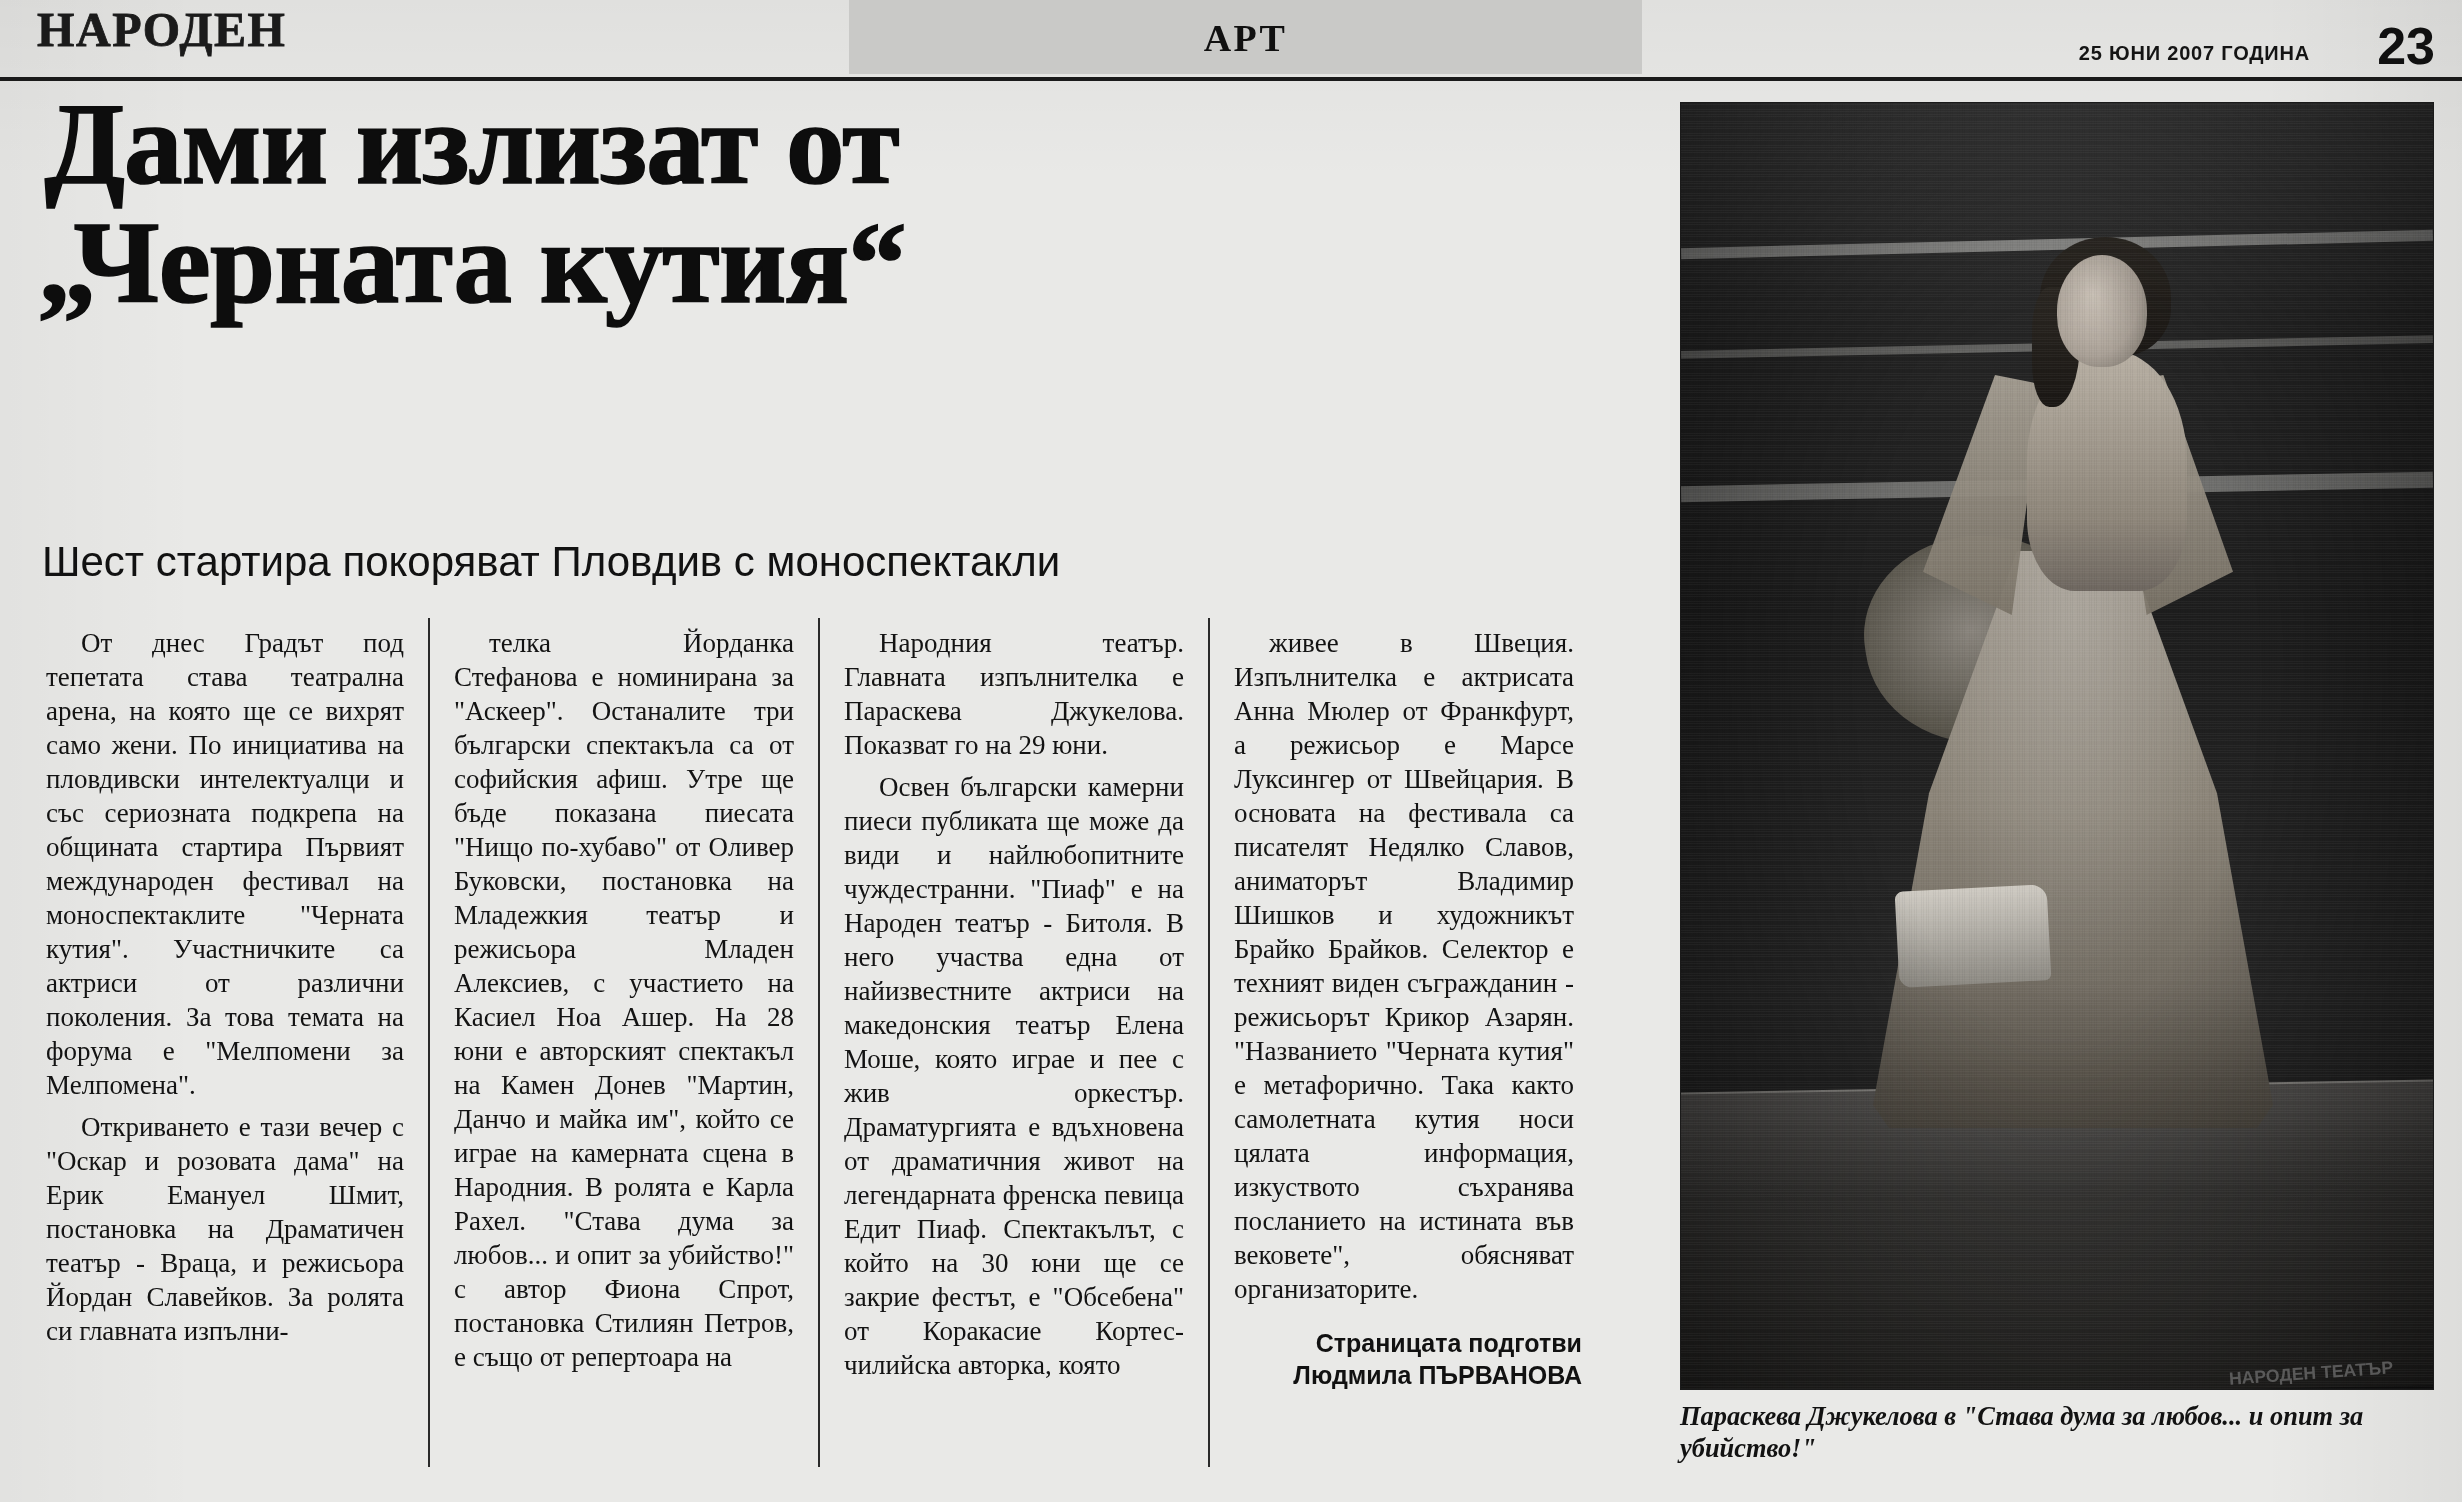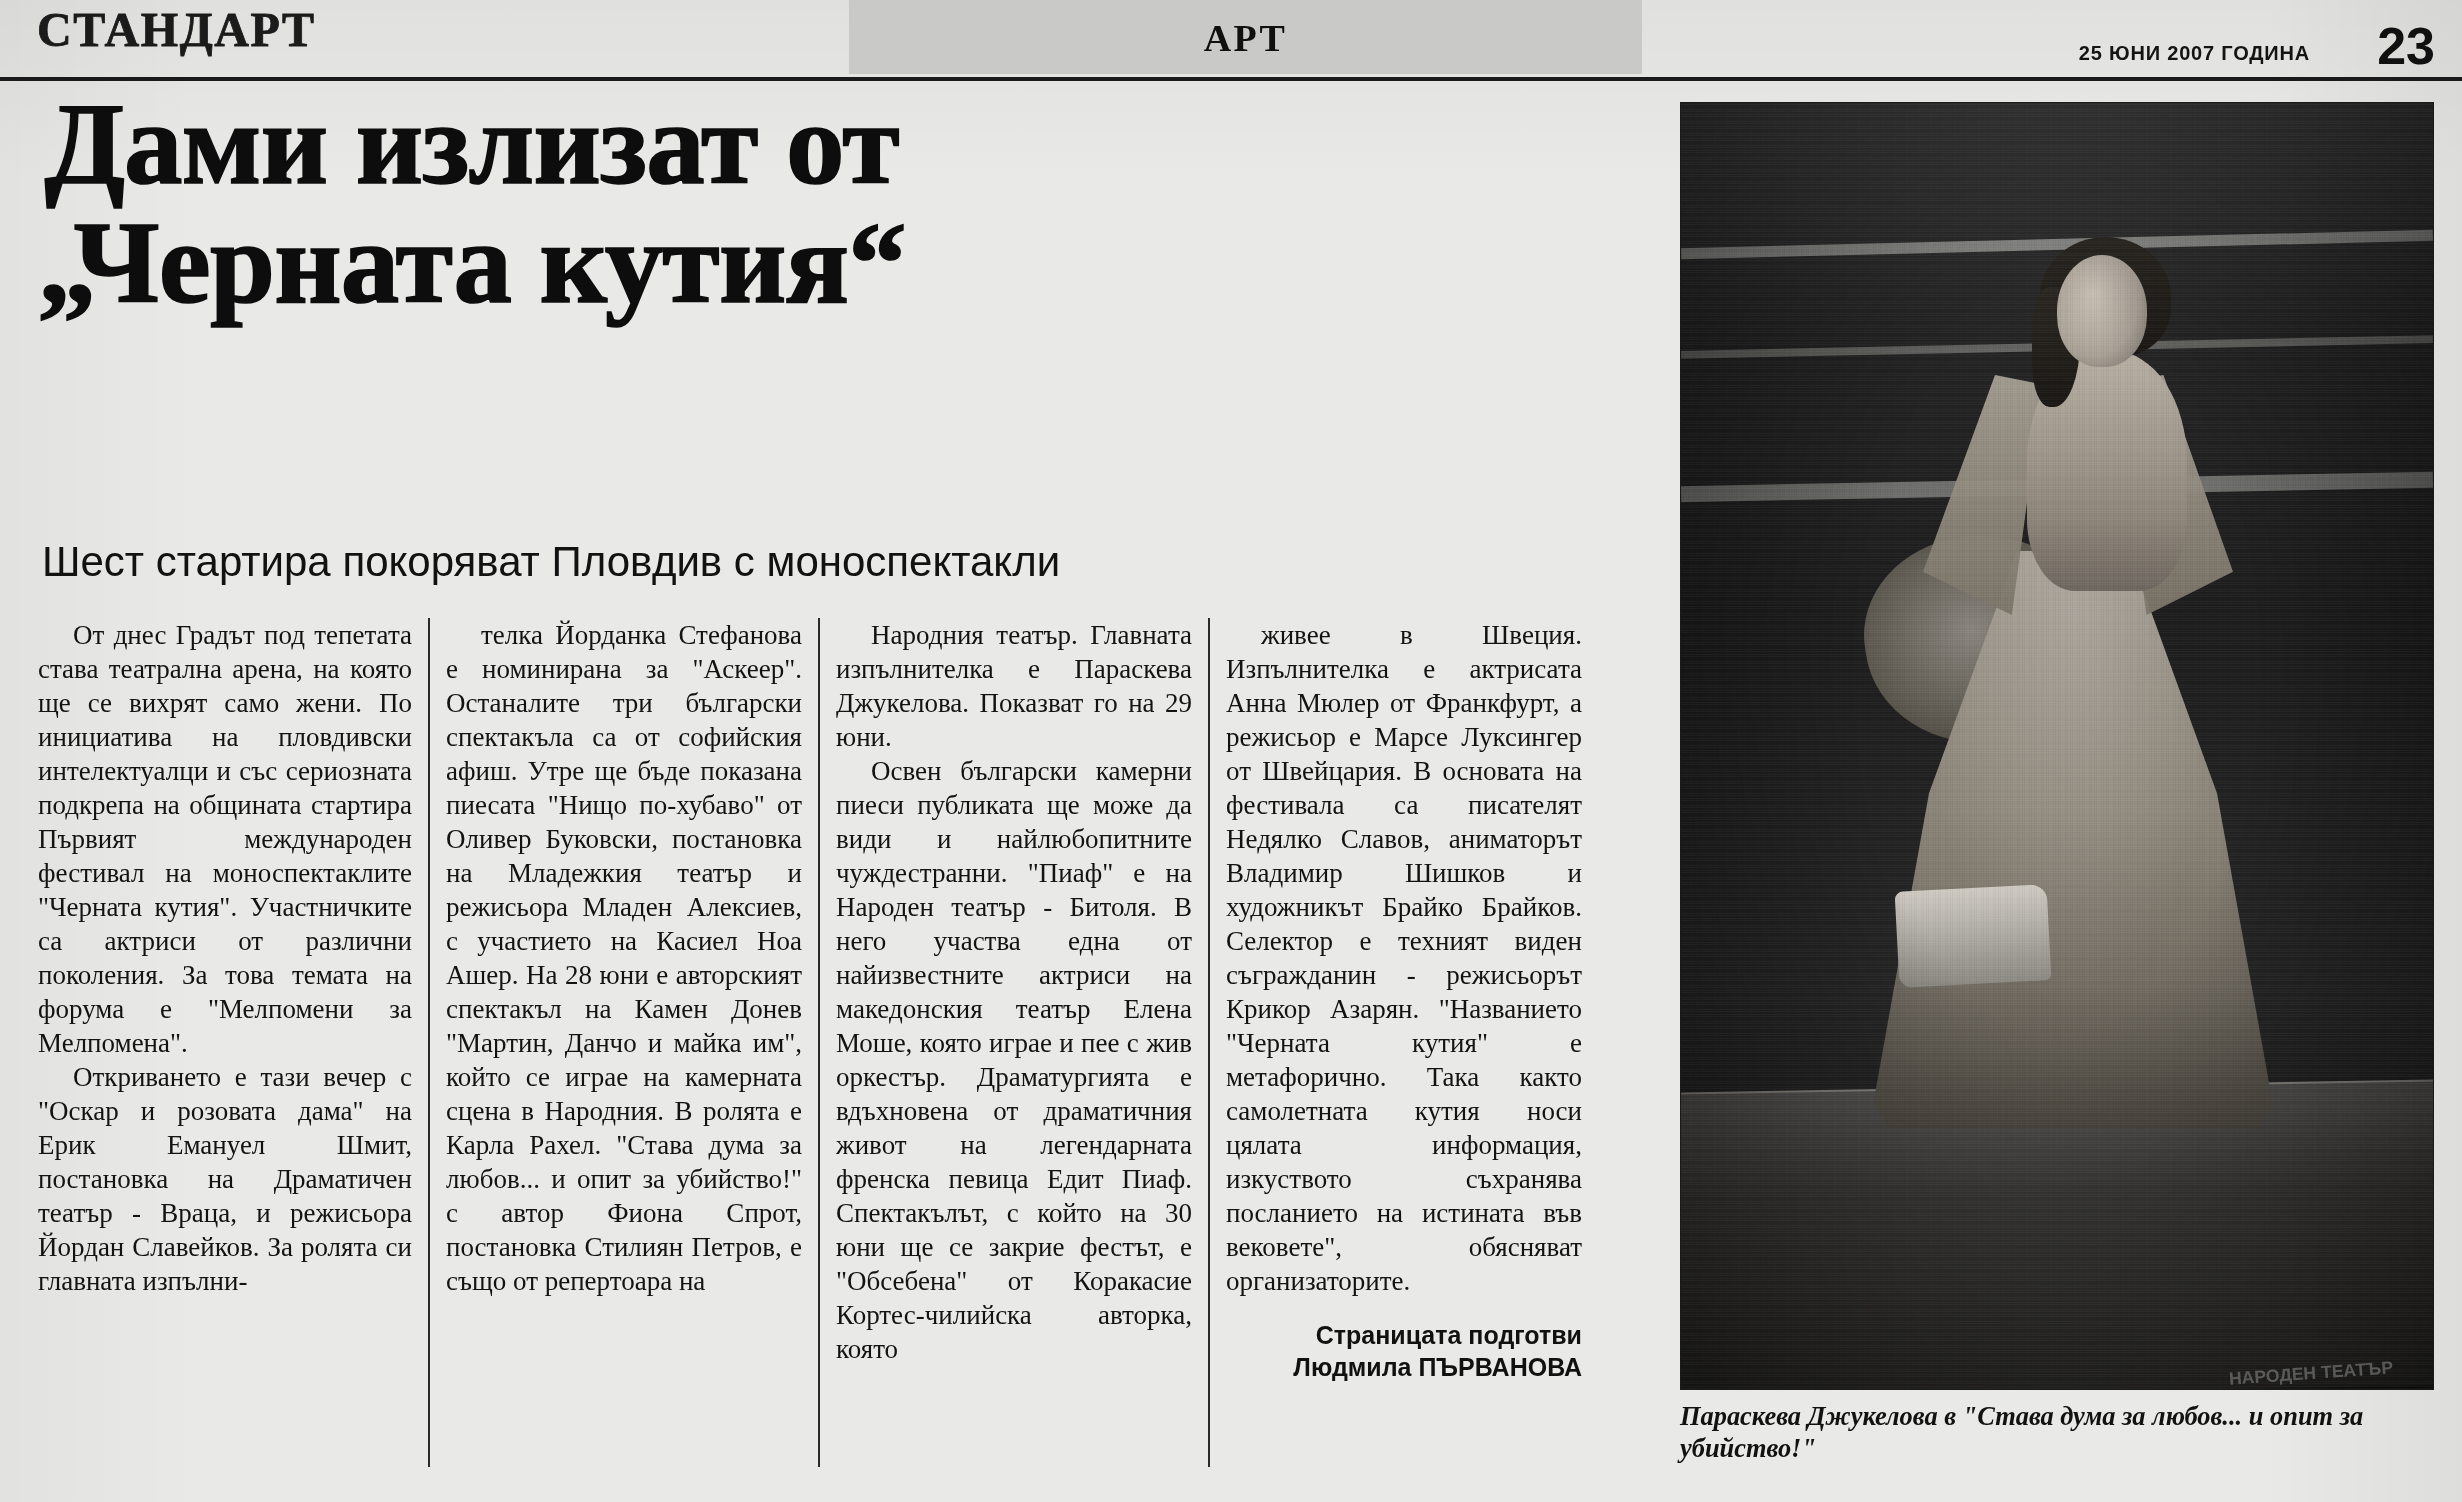--- a/index.html
+++ b/index.html
@@ -135,21 +135,21 @@
     gap: 0px;
   }
   .col {
     position: relative;
     width: 390px;
     padding-right: 16px;
     box-sizing: border-box;
   }
   .col + .col { border-left: 2.4px solid #2a2a2a; padding-left: 16px; }
   .col p {
-    margin: 0;
+    margin: 8px;
     font-family: "Liberation Serif", serif;
     font-size: 27px;
     line-height: 34px;
     text-align: justify;
     text-indent: 35px;
     color: #131313;
     hyphens: auto;
   }
   .col p + p { margin-top: 0px; }
 
@@ -325,21 +325,21 @@
     transform: rotate(-4deg);
   }
 </style>
 </head>
 <body>
 
 <div class="page">
 
   <div class="masthead">
     <div class="section-band"></div>
-    <div class="brand">СТАНДАРТ</div>
+    <div class="brand">НАРОДЕН</div>
     <div class="section-title">АРТ</div>
     <div class="issue-date">25 ЮНИ 2007 ГОДИНА</div>
     <div class="page-number">23</div>
     <div class="masthead-rule"></div>
   </div>
 
   <div class="headline">
     <div class="headline-line l1">Дами излизат от</div>
     <div class="headline-line l2">„Черната кутия“</div>
   </div>

